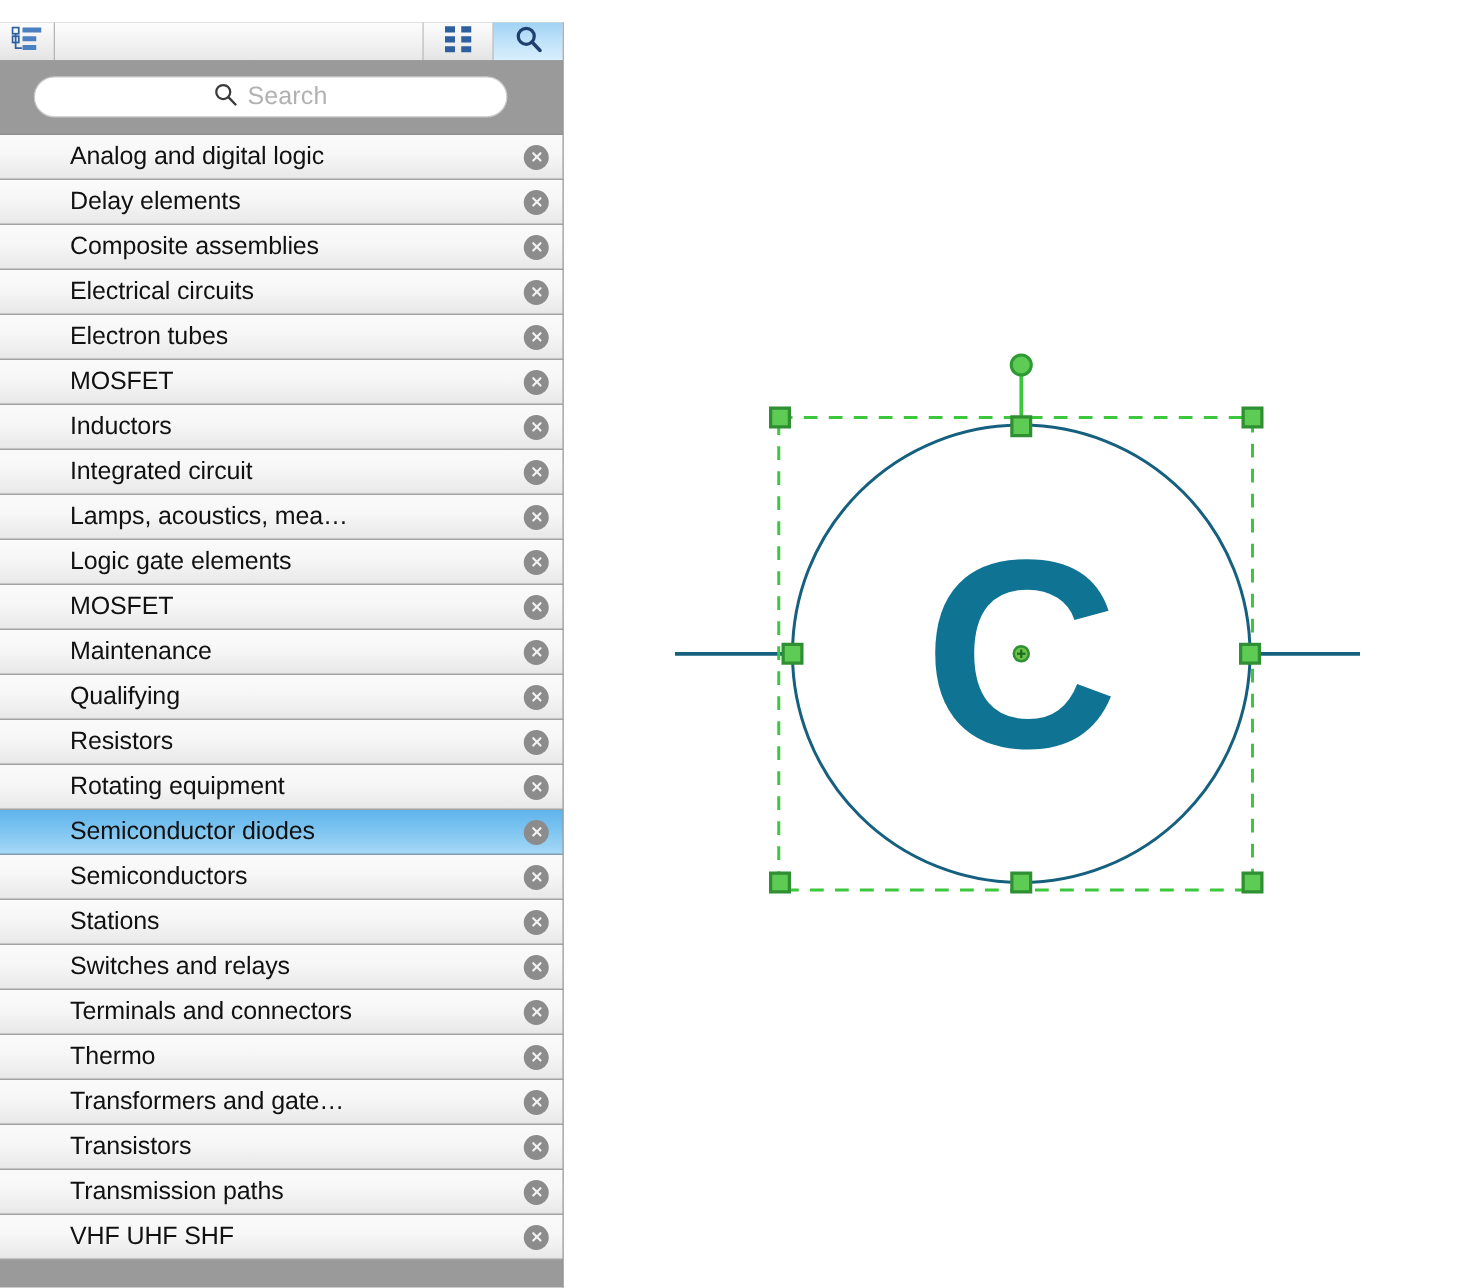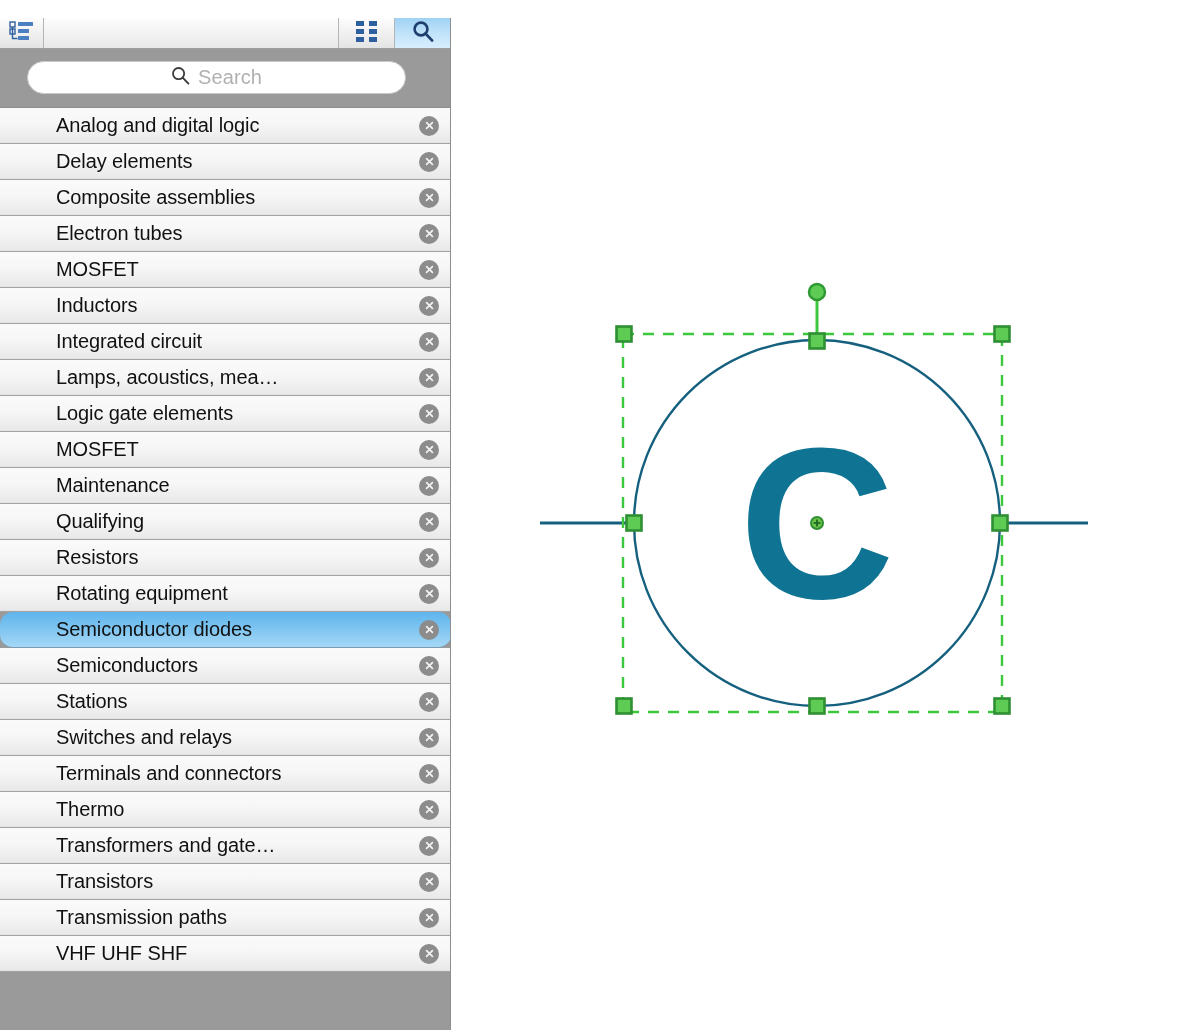--- a/index.html
+++ b/index.html
@@ -101,21 +101,20 @@
     box-sizing: border-box;
     border-bottom: 1px solid #a2a2a2;
     background: linear-gradient(to bottom, #fafafa 0%, #f7f7f7 42%, #e9e9e9 96%, #e2e2e2 100%);
     display: flex;
     align-items: center;
     padding-left: 24px;
   }
   .cat-row.selected {
     background: linear-gradient(to bottom, #5eb4ec 0%, #79c2f0 40%, #a5d8f6 100%);
     border-bottom: 1px solid #7a9cb2;
-    border-radius: 13px;
   }
   .cat-label {
     margin-left: 32px;
     font-size: 20px;
     color: #111111;
     white-space: nowrap;
     overflow: hidden;
     letter-spacing: -0.1px;
   }
   .cat-delete {
@@ -221,20 +220,29 @@
       <div class="cat-row">
         <span class="cat-label">Composite assemblies</span>
         <span class="cat-delete">
           <svg width="11" height="11" viewBox="0 0 11 11">
             <line x1="2.6" y1="2.6" x2="8.4" y2="8.4" stroke="#f2f2f2" stroke-width="1.7" stroke-linecap="round"></line>
             <line x1="8.4" y1="2.6" x2="2.6" y2="8.4" stroke="#f2f2f2" stroke-width="1.7" stroke-linecap="round"></line>
           </svg>
         </span>
       </div>
       <div class="cat-row">
+        <span class="cat-label">Electrical circuits</span>
+        <span class="cat-delete">
+          <svg width="11" height="11" viewBox="0 0 11 11">
+            <line x1="2.6" y1="2.6" x2="8.4" y2="8.4" stroke="#f2f2f2" stroke-width="1.7" stroke-linecap="round"></line>
+            <line x1="8.4" y1="2.6" x2="2.6" y2="8.4" stroke="#f2f2f2" stroke-width="1.7" stroke-linecap="round"></line>
+          </svg>
+        </span>
+      </div>
+      <div class="cat-row">
         <span class="cat-label">Electron tubes</span>
         <span class="cat-delete">
           <svg width="11" height="11" viewBox="0 0 11 11">
             <line x1="2.6" y1="2.6" x2="8.4" y2="8.4" stroke="#f2f2f2" stroke-width="1.7" stroke-linecap="round"></line>
             <line x1="8.4" y1="2.6" x2="2.6" y2="8.4" stroke="#f2f2f2" stroke-width="1.7" stroke-linecap="round"></line>
           </svg>
         </span>
       </div>
       <div class="cat-row">
         <span class="cat-label">MOSFET</span>

